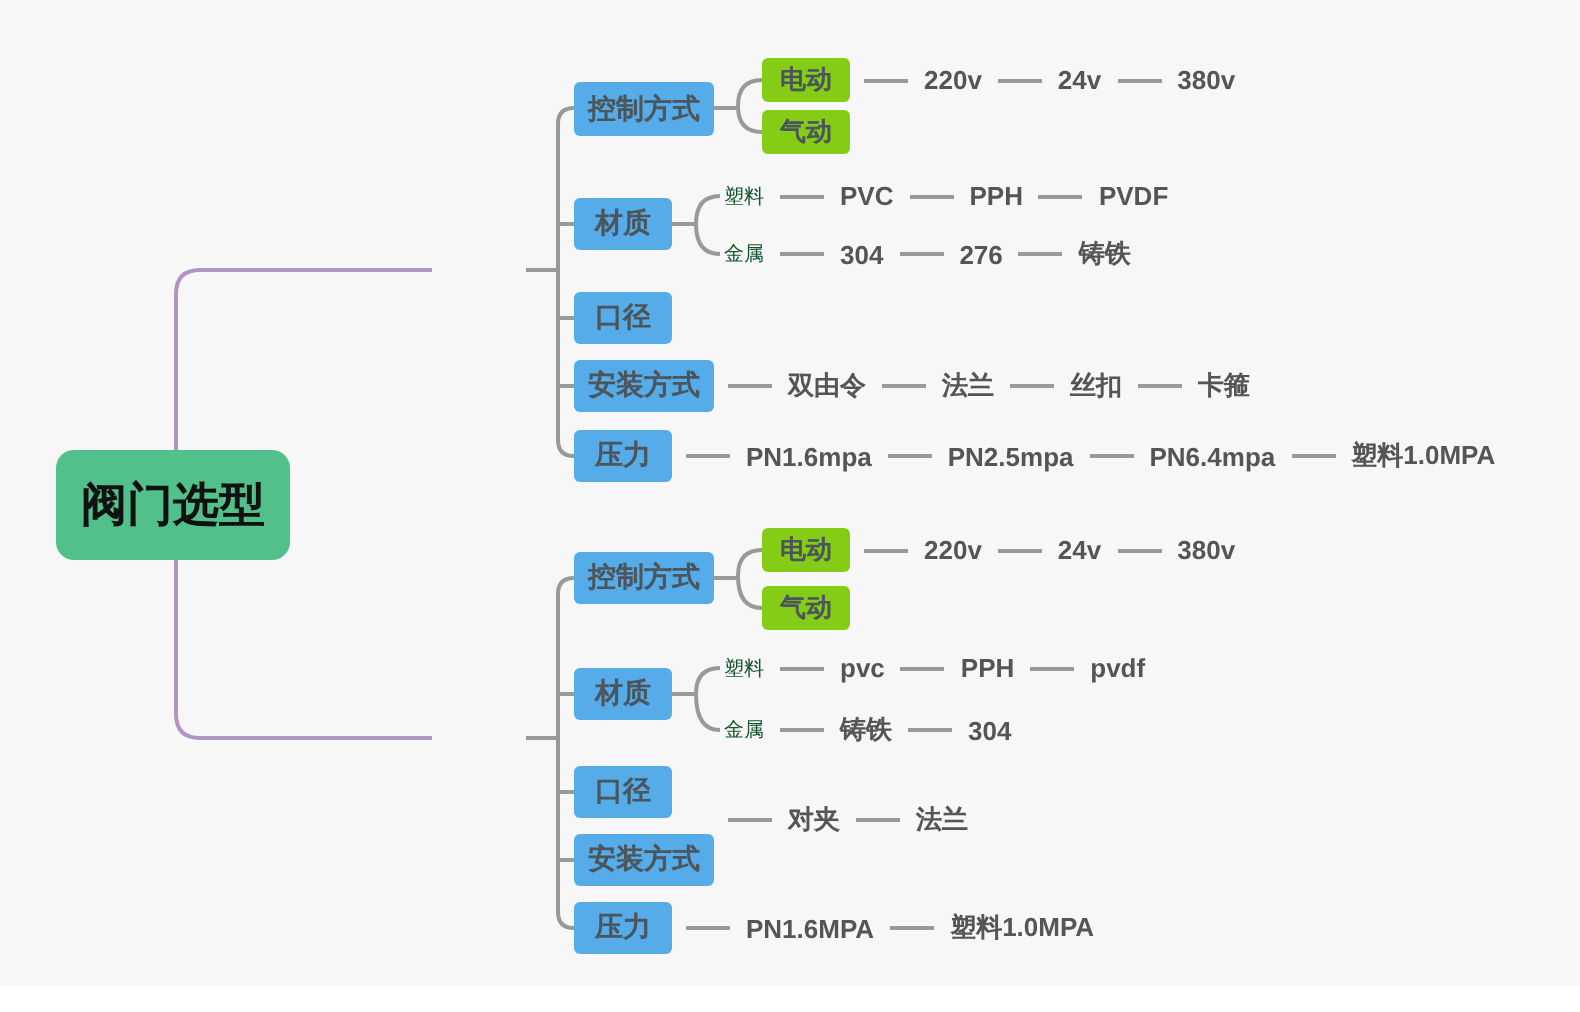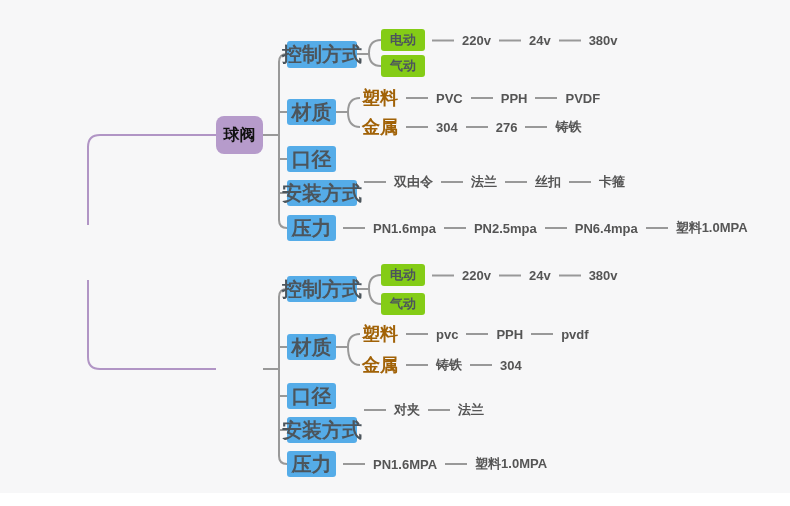--- a/index.html
+++ b/index.html
@@ -17,33 +17,33 @@
   .root {
     background:#52c08a; border-radius:9px; color:#111;
     font-size:23px; font-weight:bold;
   }
   .branch {
     background:#b69bcb; border-radius:8px; color:#111;
     font-size:16px; font-weight:bold;
   }
   .topic {
     background:#55ace8; border-radius:3px; color:#4c555c;
-    font-size:20px; font-weight:bold;
+    font-size:14px; font-weight:bold;
   }
   .subtopic {
     background:#84cc16; border-radius:3px; color:#4c555c;
     font-size:13px; font-weight:bold;
   }
   .chain {
     position:absolute; display:flex; align-items:center;
     transform:translateY(-50%); white-space:nowrap;
   }
   .dash { width:22px; height:2px; background:#999; margin:0 8px; flex:none; }
   .leaf { font-size:13px; font-weight:bold; color:#555; }
-  .head { font-size:18px; font-weight:bold; color:#a16207; }
+  .head { font-size:10px; font-weight:normal; color:#14532d; }
   .bottom-strip { position:absolute; left:0; top:493px; width:790px; height:13px; background:#ffffff; }
 </style>
 </head>
 <body>
 
 <div class="stage">
 
   <svg class="wires" width="790" height="506">
     <g fill="none" stroke="#b195c5" stroke-width="2">
       <path d="M 88 225 V 147 Q 88 135 100 135 H 216"></path>
@@ -66,22 +66,22 @@
       <path d="M 279 347 H 287"></path>
       <path d="M 279 396 H 287"></path>
       <path d="M 279 430 H 287"></path>
       <path d="M 356 289 H 369"></path>
       <path d="M 381 275 Q 369 275 369 288 Q 369 304 381 304"></path>
       <path d="M 336 347 H 348"></path>
       <path d="M 360 334 Q 348 334 348 347 Q 348 365 360 365"></path>
     </g>
   </svg>
 
+  <div class="node root" style="left:28px;top:225px;width:117px;height:55px">阀门选型</div>
 
-  <div class="node branch" style="left:216px;top:116px;width:47px;height:38px">球阀</div>
 
   <div class="node topic" style="left:287px;top:41px;width:70px;height:27px">控制方式</div>
   <div class="node topic" style="left:287px;top:99px;width:49px;height:26px">材质</div>
   <div class="node topic" style="left:287px;top:146px;width:49px;height:26px">口径</div>
   <div class="node topic" style="left:287px;top:180px;width:70px;height:26px">安装方式</div>
   <div class="node topic" style="left:287px;top:215px;width:49px;height:26px">压力</div>
 
   <div class="node subtopic" style="left:381px;top:29px;width:44px;height:22px">电动</div>
   <div class="node subtopic" style="left:381px;top:55px;width:44px;height:22px">气动</div>
 
@@ -107,21 +107,21 @@
   <div class="chain" style="left:362px;top:127px">
     <span class="head">金属</span>
     <i class="dash"></i>
     <span class="leaf">304</span>
     <i class="dash"></i>
     <span class="leaf">276</span>
     <i class="dash"></i>
     <span class="leaf">铸铁</span>
   </div>
 
-  <div class="chain" style="left:356px;top:182px">
+  <div class="chain" style="left:356px;top:193px">
     <i class="dash"></i>
     <span class="leaf">双由令</span>
     <i class="dash"></i>
     <span class="leaf">法兰</span>
     <i class="dash"></i>
     <span class="leaf">丝扣</span>
     <i class="dash"></i>
     <span class="leaf">卡箍</span>
   </div>
 

